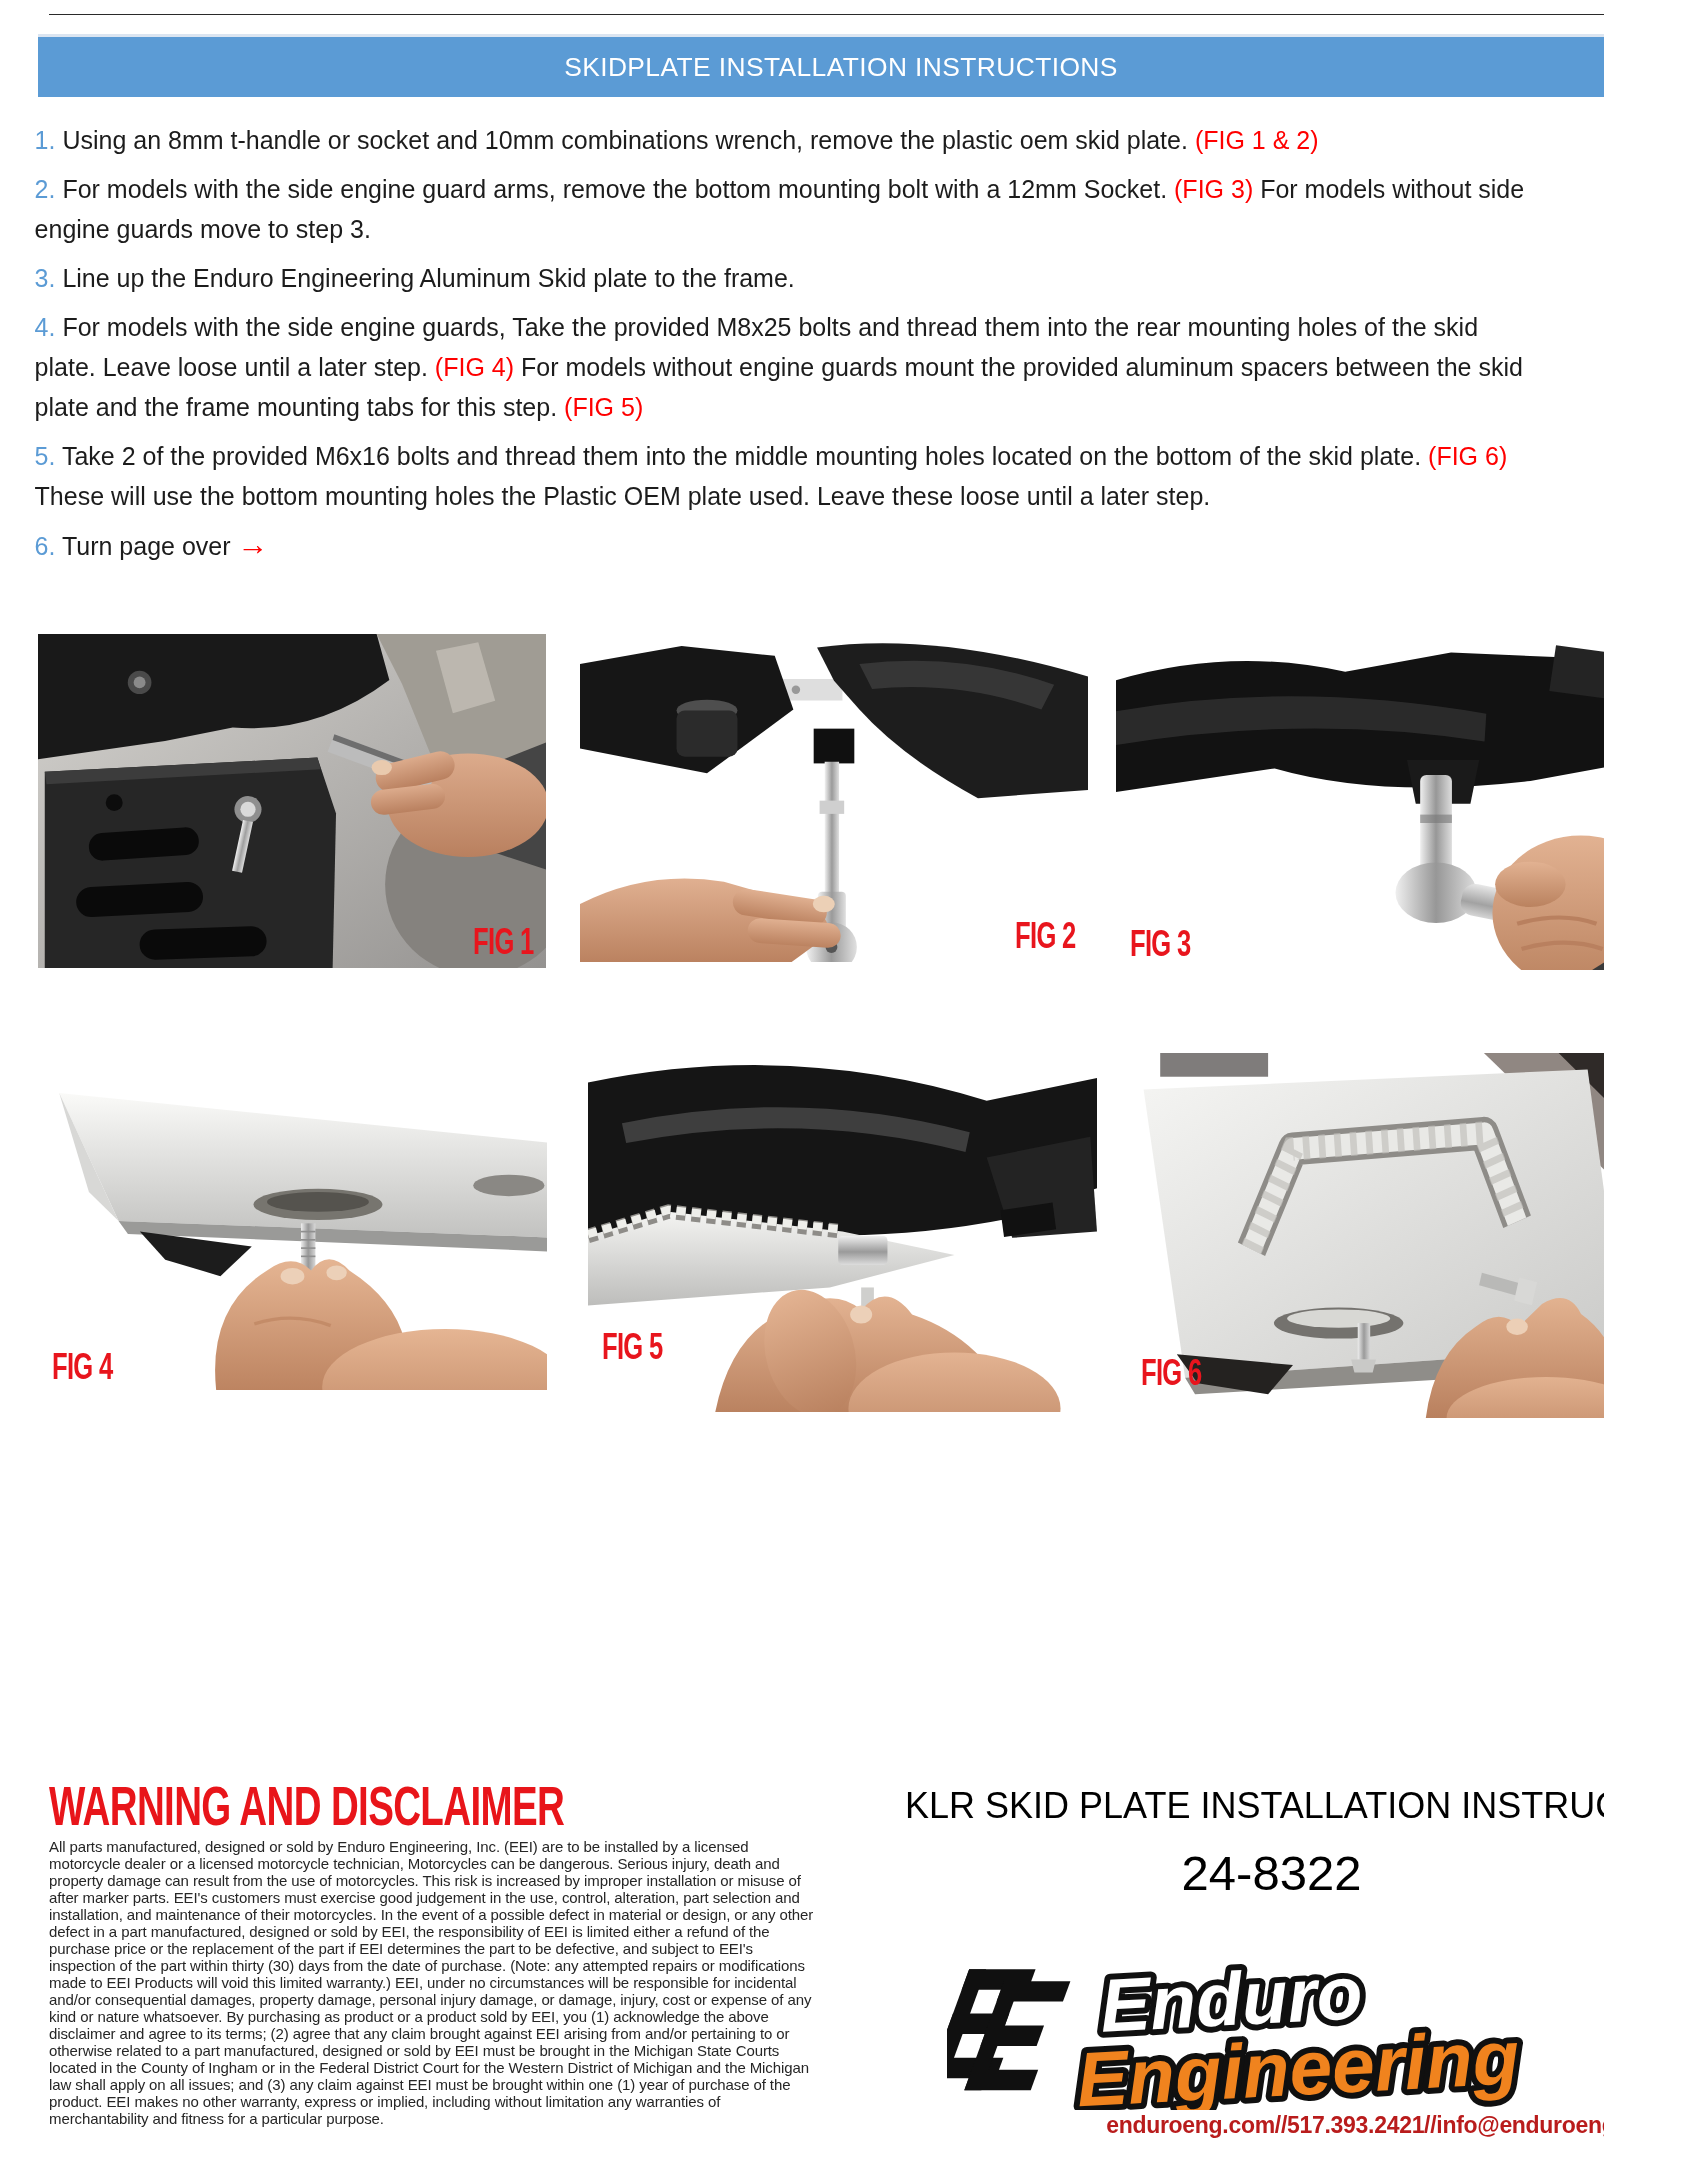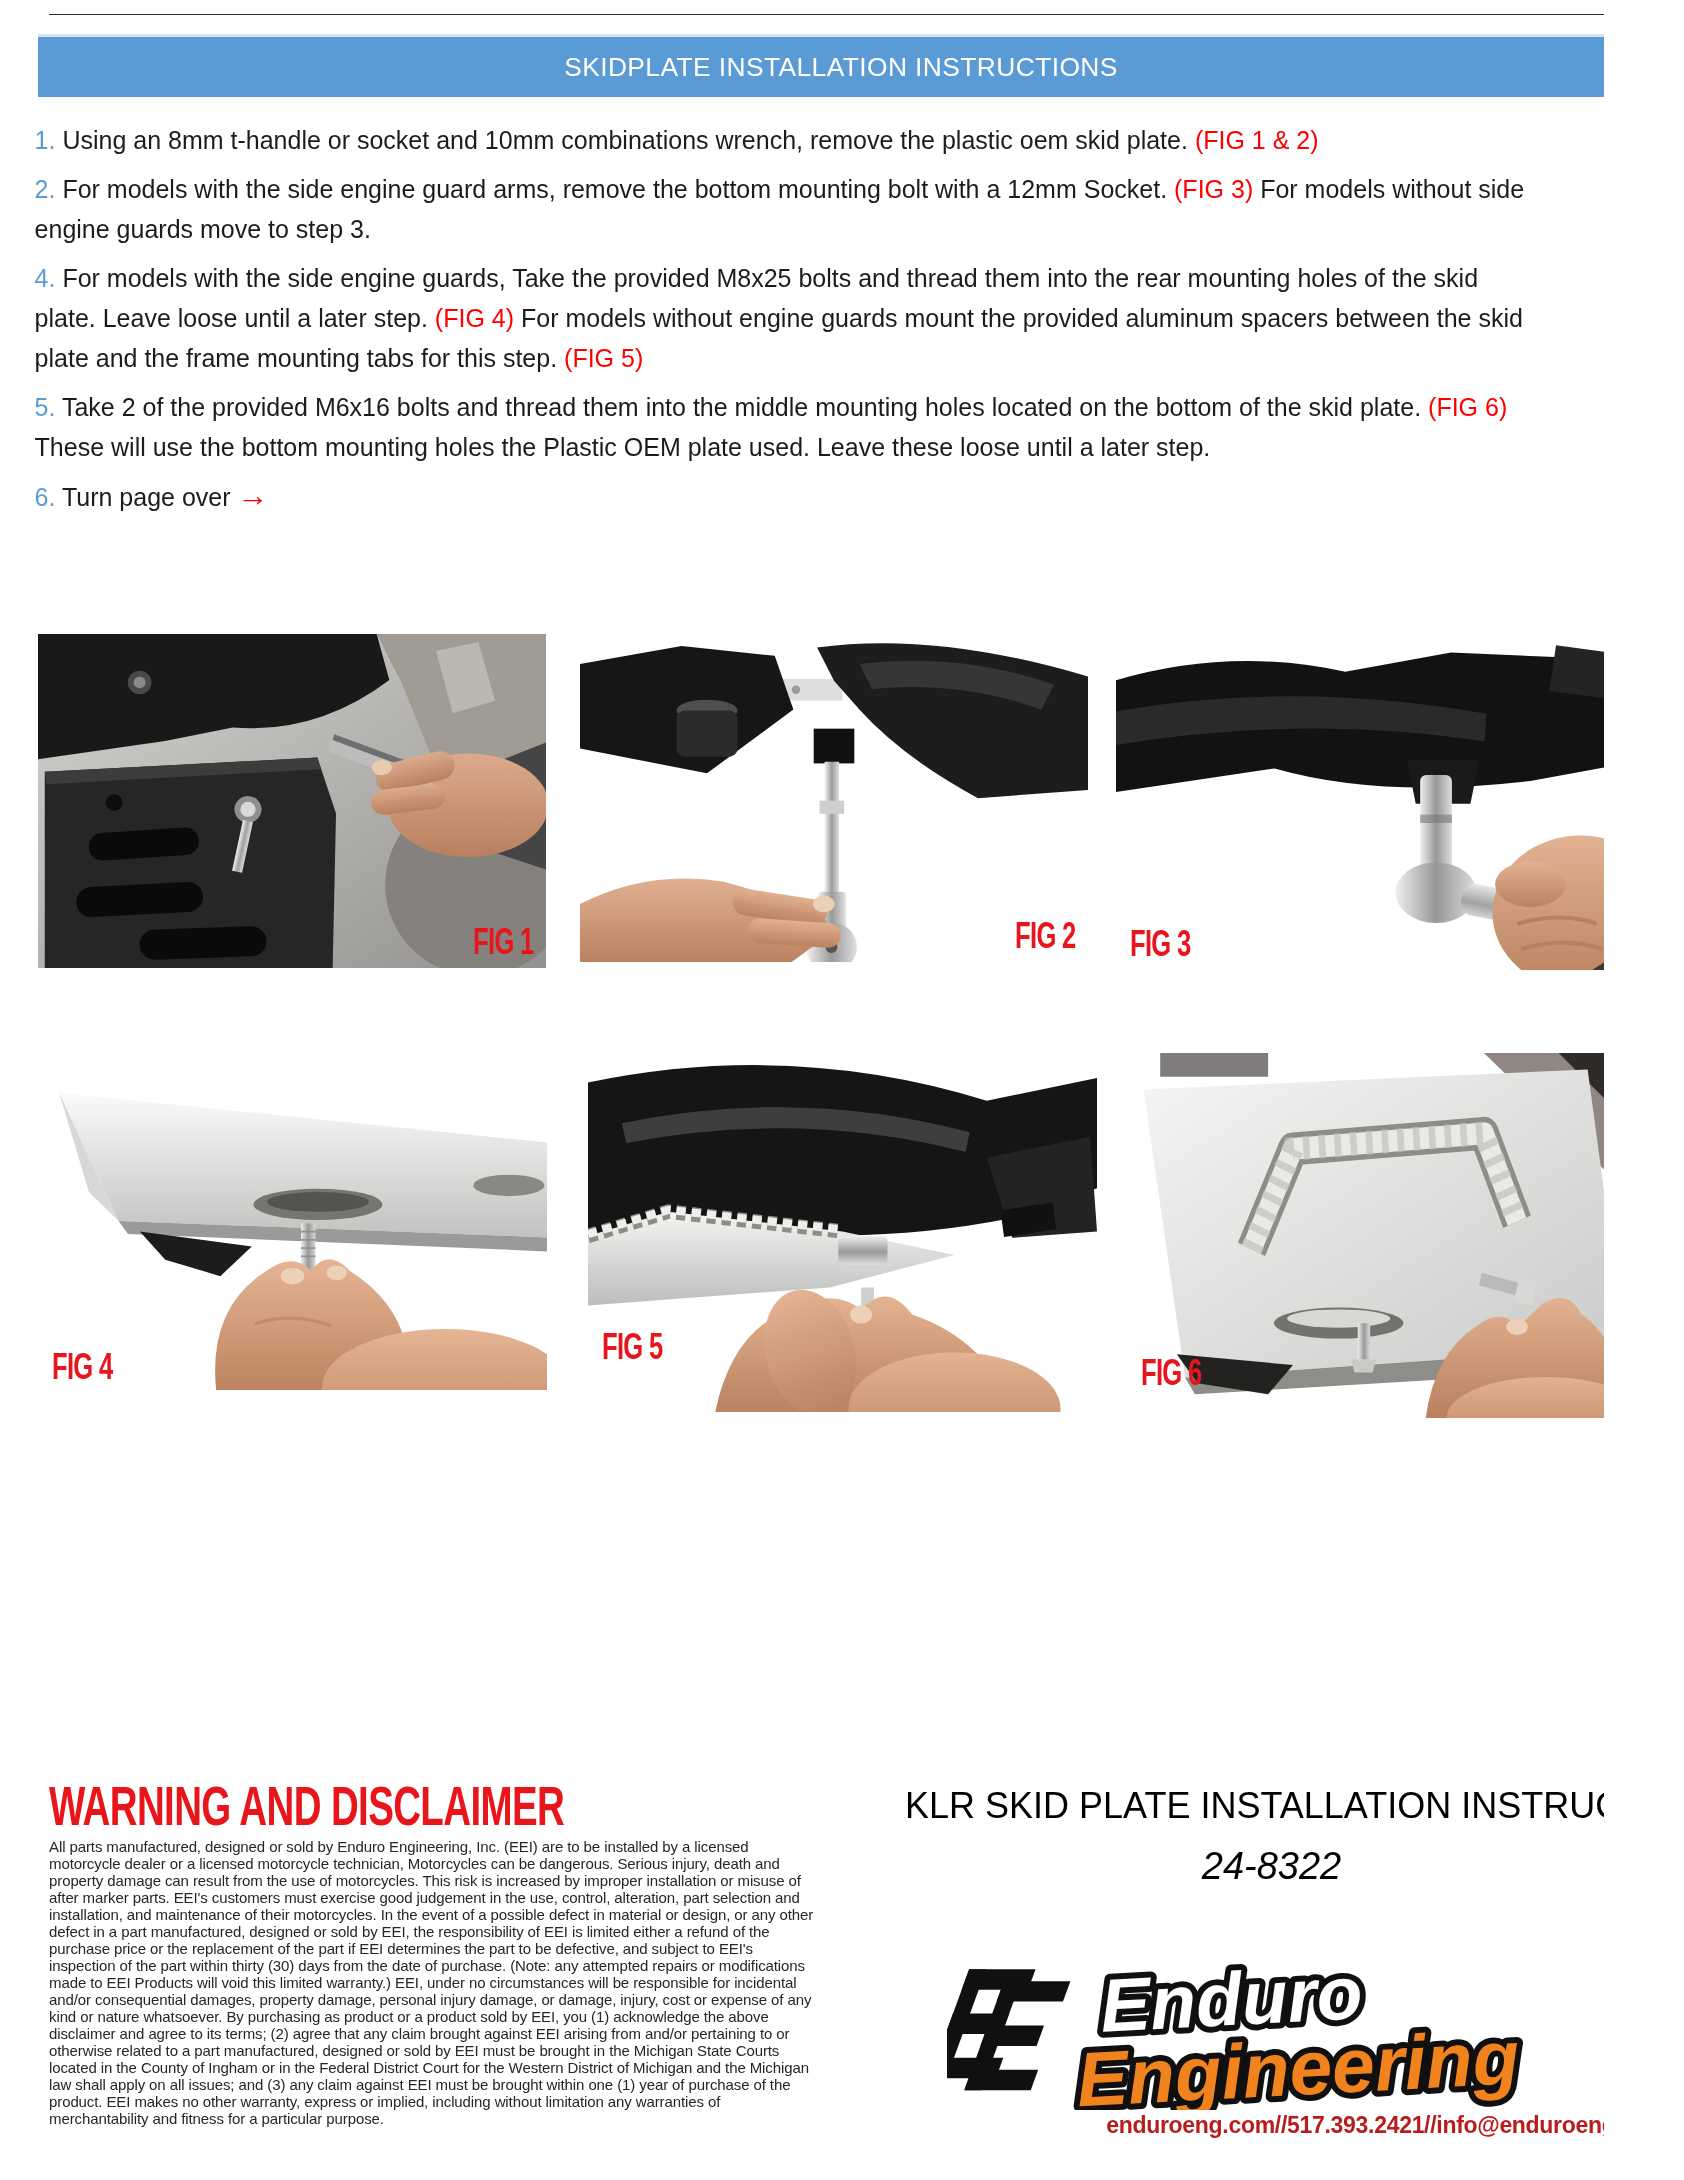--- a/index.html
+++ b/index.html
@@ -31,41 +31,42 @@
   .warning-title{position:absolute;left:49px;top:1773px;color:#e8151a;
                  font-size:55px;font-weight:800;letter-spacing:-0.9px;
                  transform:scale(.70,1.02);transform-origin:left top;white-space:nowrap;}
   .warning-body{position:absolute;left:49px;top:1838px;width:771px;
                 font-size:15px;line-height:17px;color:#262626;letter-spacing:-0.1px;
                 font-weight:500;text-align:left;}
 
   .product-title{position:absolute;left:905px;top:1785px;width:733px;
                  font-size:36px;color:#000;text-align:center;white-space:nowrap;}
   .part-number{position:absolute;left:905px;top:1845px;width:733px;
-               font-size:38px;color:#000;text-align:center;font-style:italic;}
+               font-size:49px;color:#000;text-align:center;}
   .tagline{position:absolute;left:950px;top:1920px;width:673px;
            font-size:26.4px;font-weight:bold;font-style:italic;color:#1b1b1b;text-align:center;}
   .brand-logo{position:absolute;left:947px;top:1952px;width:677px;height:158px;}
   .contact-line{position:absolute;left:970px;top:2112px;width:698px;
                 font-size:23px;font-weight:bold;color:#b91c1c;text-align:right;letter-spacing:-0.3px;}
 </style>
 </head>
 <body>
 
 <div class="page">
 
   <div class="top-rule"></div>
 
   <div class="header-bar">
     <div class="header-title">SKIDPLATE INSTALLATION INSTRUCTIONS</div>
   </div>
 
   <div class="steps" id="steps">
       <p class="step"><span class="step-num">1. </span><span>Using an 8mm t-handle or socket and 10mm combinations wrench, remove the plastic oem skid plate. </span><span class="fig-ref">(FIG 1 &amp; 2)</span></p>
       <p class="step"><span class="step-num">2. </span><span>For models with the side engine guard arms, remove the bottom mounting bolt with a 12mm Socket. </span><span class="fig-ref">(FIG 3)</span><span> For models without side engine guards move to step 3.</span></p>
+      <p class="step"><span class="step-num">3. </span><span>Line up the Enduro Engineering Aluminum Skid plate to the frame.</span></p>
       <p class="step"><span class="step-num">4. </span><span>For models with the side engine guards, Take the provided M8x25 bolts and thread them into the rear mounting holes of the skid plate. Leave loose until a later step. </span><span class="fig-ref">(FIG 4)</span><span> For models without engine guards mount the provided aluminum spacers between the skid plate and the frame mounting tabs for this step. </span><span class="fig-ref">(FIG 5)</span></p>
       <p class="step"><span class="step-num">5. </span><span>Take 2 of the provided M6x16 bolts and thread them into the middle mounting holes located on the bottom of the skid plate. </span><span class="fig-ref">(FIG 6)</span><span> These will use the bottom mounting holes the Plastic OEM plate used. Leave these loose until a later step.</span></p>
       <p class="step"><span class="step-num">6. </span><span>Turn page over </span><span class="fig-ref arrow">→</span></p>
     </div>
 
   <div class="figure" style="left:38px;top:634px;width:508px;height:334px;">
     <svg viewBox="0 0 600 400" preserveAspectRatio="none">
       <defs>
         <linearGradient id="f1bg" x1="0" y1="0" x2="1" y2="1">
             <stop offset="0" stop-color="#d6d4d0"></stop>

